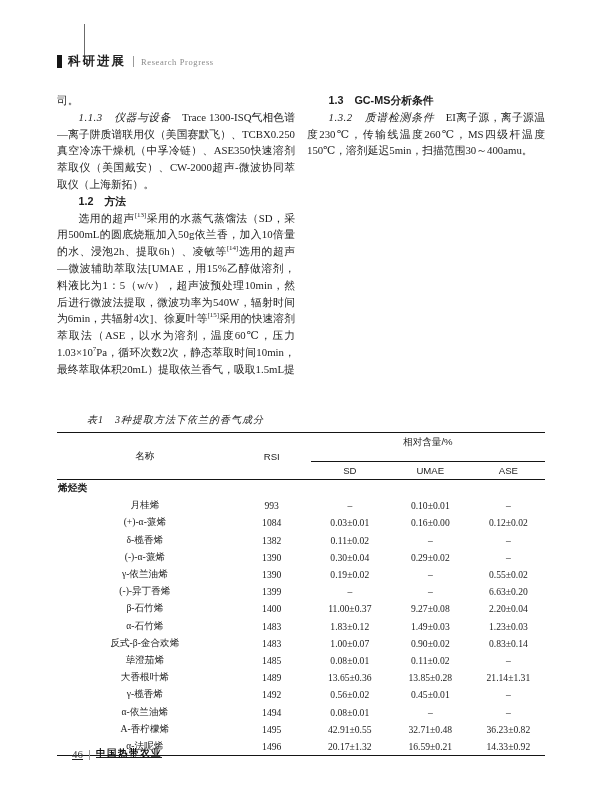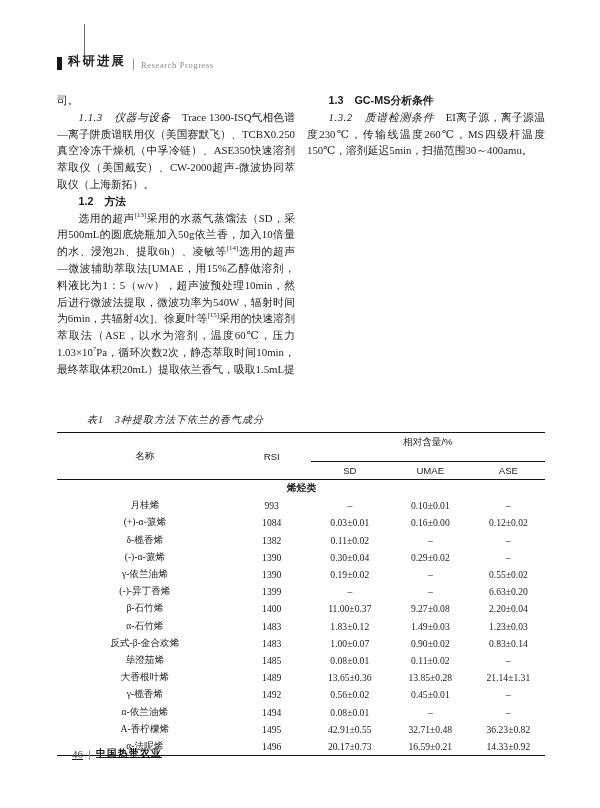--- a/index.html
+++ b/index.html
@@ -1,20 +1,20 @@
 <!DOCTYPE html>
 <html><head>
 <meta charset="utf-8">
 <style>
   html,body{margin:0;padding:0;background:#ffffff;}
   .page{position:relative;width:600px;height:808px;background:#ffffff;overflow:hidden;
         font-family:"Liberation Serif","DejaVu Serif",serif;color:#1f1f1f;}
 
   
-  .hdr{position:absolute;left:57px;top:53px;display:flex;align-items:flex-end;white-space:nowrap;}
+  .hdr{position:absolute;left:57px;top:53px;display:flex;align-items:center;white-space:nowrap;}
   .hdr-bar{display:inline-block;width:5px;height:13px;background:#151515;margin-right:6px;}
   .hdr-cn{font-family:"Liberation Sans","DejaVu Sans",sans-serif;font-weight:bold;
           font-size:12.5px;letter-spacing:2px;color:#222;}
   .hdr-sep{display:inline-block;width:1px;height:11px;background:#9a9a9a;margin:0 7px;}
   .hdr-en{font-size:8.5px;color:#8a8a8a;letter-spacing:0.6px;}
   .print-mark{position:absolute;left:84px;top:24px;width:1px;height:38px;background:#6b6b6b;}
 
   
   .columns{position:absolute;left:57px;top:92px;width:488px;height:318px;
            display:flex;gap:12px;overflow:hidden;}
@@ -28,21 +28,21 @@
   sup{font-size:7px;line-height:0;}
 
   
   .table-sec{position:absolute;left:57px;top:413px;width:488px;}
   .tbl-title{font-style:italic;font-size:10px;color:#222;margin:0 0 5px 30px;letter-spacing:1px;}
   table{width:100%;border-collapse:collapse;border-top:1.6px solid #151515;
         border-bottom:1.6px solid #151515;}
   th{font-weight:normal;font-family:"Liberation Sans","DejaVu Sans",sans-serif;
      font-size:9.6px;color:#1c1c1c;padding:3px 0;text-align:center;vertical-align:middle;}
   th.grp{border-bottom:0.8px solid #151515;padding-bottom:12px;}
-  tbody tr.cat td{border-top:1.6px solid #151515;text-align:center;font-weight:bold;
+  tbody tr.cat td{border-top:1.6px solid #151515;text-align:left;font-weight:bold;
                   font-size:9.8px;padding-left:1px;margin-top:21px;}
   tbody td{height:17.2px;text-align:center;font-size:9.6px;color:#1c1c1c;padding:0;}
   td.name{font-size:9.6px;}
 
   
   .ftr{position:absolute;left:72px;top:747px;display:flex;align-items:flex-end;text-decoration:underline;}
   .ftr-num{font-size:11px;color:#3a3a3a;}
   .ftr-sep{display:inline-block;width:1px;height:10px;background:#9a9a9a;margin:0 6px;}
   .ftr-journal{font-family:"Liberation Sans","DejaVu Sans",sans-serif;font-weight:bold;
                font-size:9.5px;letter-spacing:1.5px;color:#111;}
@@ -194,21 +194,21 @@
           <tr>
             <td class="name">A-香柠檬烯</td>
             <td>1495</td>
             <td>42.91±0.55</td>
             <td>32.71±0.48</td>
             <td>36.23±0.82</td>
           </tr>
           <tr>
             <td class="name">α-法呢烯</td>
             <td>1496</td>
-            <td>20.17±0.73</td>
+            <td>20.17±1.32</td>
             <td>16.59±0.21</td>
             <td>14.33±0.92</td>
           </tr>
         </tbody>
     </table>
   </section>
 
   <footer class="ftr">
     <span class="ftr-num">46</span>
     <span class="ftr-sep"></span>

